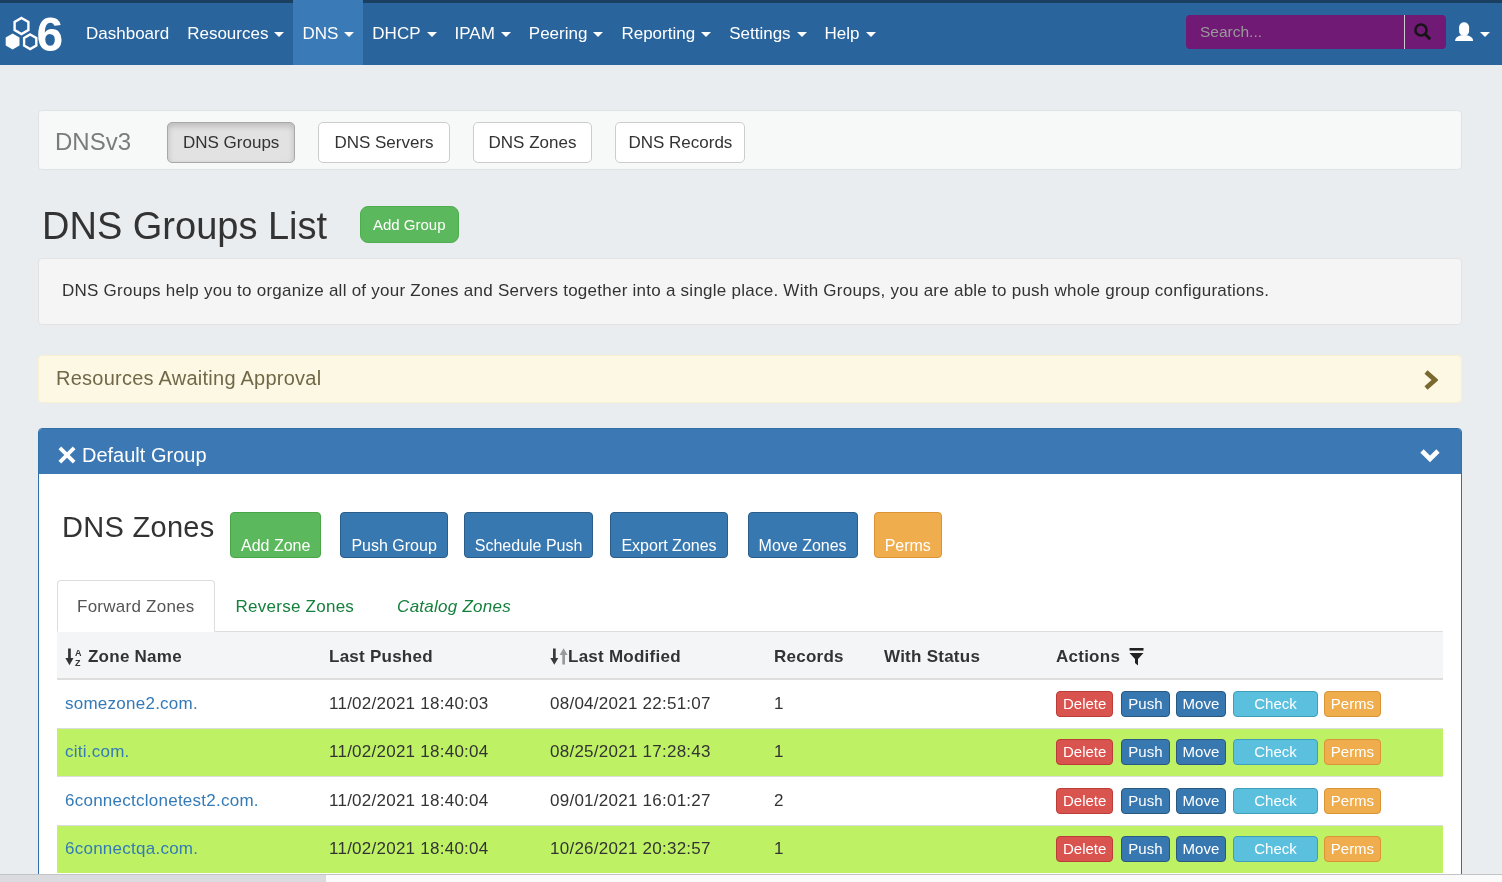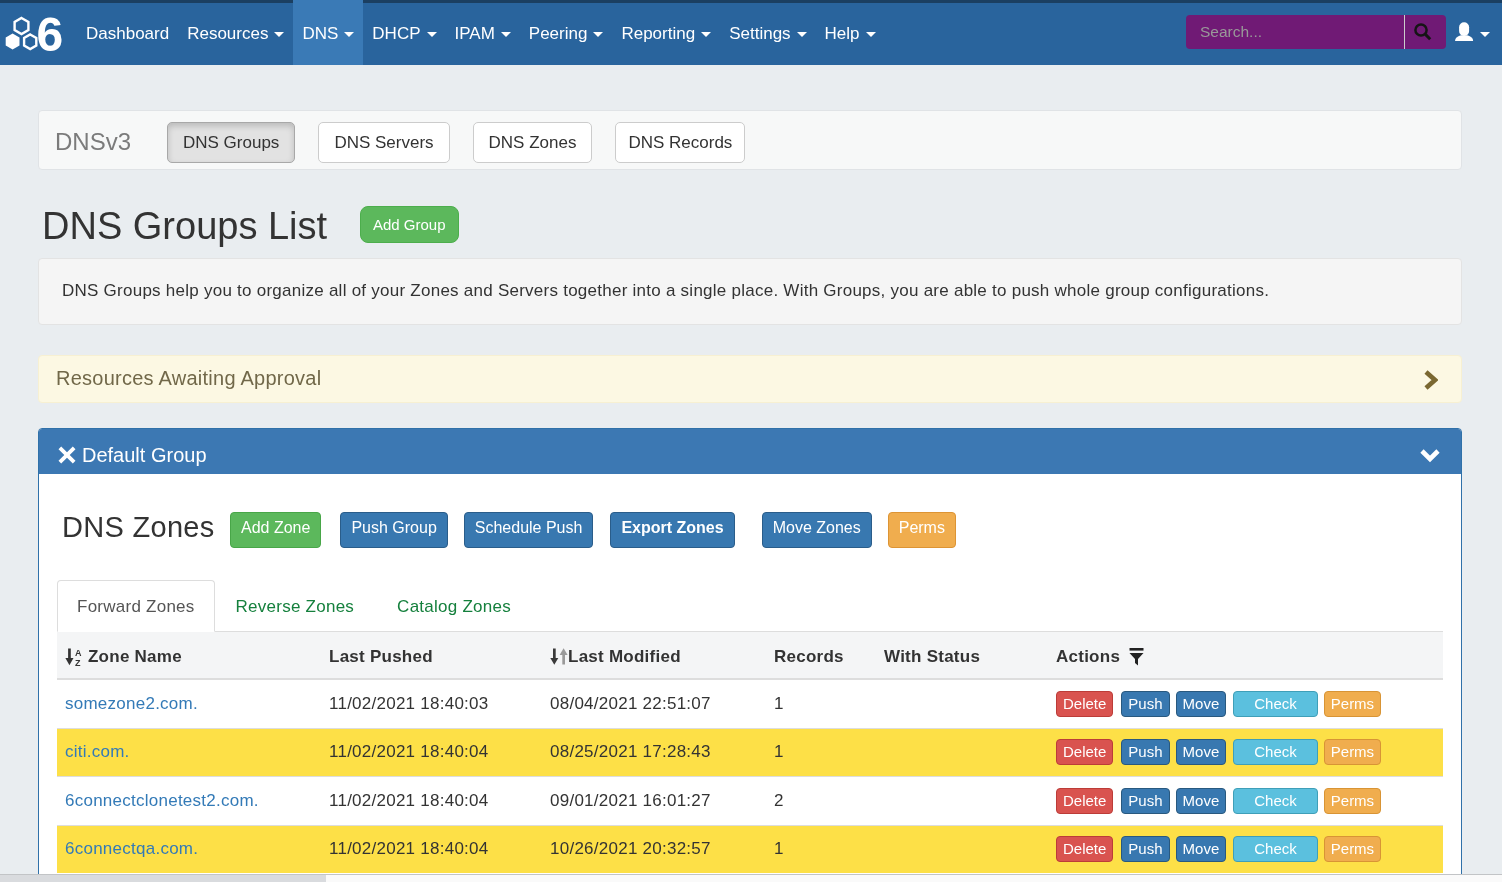--- a/index.html
+++ b/index.html
@@ -46,37 +46,37 @@
 
 
 .panel { position:absolute; left:38px; top:428px; width:1424px; height:454px; background:#fff; border:1px solid #3071a9; border-radius:4px 4px 0 0; }
 .phead { position:absolute; left:0; top:0; width:1422px; height:45px; background:#3c78b3; border-radius:3px 3px 0 0; }
 .phead .t { position:absolute; left:43px; top:15px; font-size:20px; color:#fff; }
 .phead .x { position:absolute; left:19px; top:17px; }
 .phead .chev { position:absolute; right:21px; top:20px; }
 
 h2.zones { position:absolute; left:62px; top:511px; font-size:29px; font-weight:400; color:#333; letter-spacing:0.3px; }
 .zbtns { position:absolute; left:230px; top:512px; display:flex; }
-.zbtns .zbtn:nth-child(1){margin-right:19px;} .zbtns .zbtn:nth-child(2){margin-right:16px;} .zbtns .zbtn:nth-child(3){margin-right:17px;} .zbtns .zbtn:nth-child(4){margin-right:27px;font-weight:bold;} .zbtns .zbtn:nth-child(5){margin-right:16px;}
-.zbtn { height:36px; line-height:22px; padding:4px 10px; font-size:16px; border-radius:4px; color:#fff; white-space:nowrap; }
+.zbtns .zbtn:nth-child(1){margin-right:19px;} .zbtns .zbtn:nth-child(2){margin-right:16px;} .zbtns .zbtn:nth-child(3){margin-right:17px;} .zbtns .zbtn:nth-child(4){margin-right:20px;} .zbtns .zbtn:nth-child(5){margin-right:16px;}
+.zbtn { height:36px; line-height:22px; padding:22px 10px; font-size:16px; border-radius:4px; color:#fff; white-space:nowrap; }
 .zb-green { background:#5cb85c; border:1px solid #48a648; }
 .zb-blue { background:#3878b0; border:1px solid #2a5d8a; }
 .zb-orange { background:#f0ad4e; border:1px solid #dd9434; }
 
 
 .tabs { position:absolute; left:57px; top:580px; width:1386px; height:52px; border-bottom:1px solid #ddd; }
 .tab { display:inline-block; height:52px; padding:14px 19px 12px 19px; font-size:17px; line-height:24px; letter-spacing:0.25px; }
 .tab.active { background:#fff; border:1px solid #ddd; border-bottom:1px solid transparent; border-radius:4px 4px 0 0; color:#555; }
-.tab.link { color:#15803d; margin-left:2px; } .tab.link:last-child { margin-left:5px; }
+.tab.link { color:#15803d; margin-left:2px; } .tab.link:last-child { margin-left:5px;font-style:italic; }
 
 
 table.grid { position:absolute; left:57px; top:632px; width:1386px; border-collapse:collapse; font-size:17px; letter-spacing:0.25px; }
 table.grid th { font-size:17px; font-weight:700; text-align:left; line-height:22px; padding:14px 8px 10px 8px; border-bottom:2px solid #ddd; background:#f4f5f6; }
 table.grid td { padding:11.75px 8px; line-height:24px; border-top:1px solid #ddd; } table.grid td.act { padding:10.75px 8px; }
-table.grid tr.stripe td { background:#fde047;margin-left:32px; }
+table.grid tr.stripe td { background:#bef264;margin-left:32px; }
 table.grid a { color:#337ab7; text-decoration:none; }
 .rbtn { display:inline-block; font-size:15px; line-height:22px; padding:1px 6px; border-radius:4px; color:#fff; letter-spacing:0; }
 .rb-del { background:#d9534f; border:1px solid #bc3c38; margin-right:8px; }
 .rb-push { background:#3878b0; border:1px solid #29597f; margin-right:6px; }
 .rb-move { background:#3878b0; border:1px solid #29597f; margin-right:7px; }
 .rb-check { background:#5bc0de; border:1px solid #3f9fb8; margin-right:6px; padding:1px 20px; }
 .rb-perms { background:#f0ad4e; border:1px solid #d89435; }
 
 
 .hscroll { position:absolute; left:0; top:873.8px; width:1502px; height:8.2px; background:#fafafa; border-top:1px solid #c2c4c6; }

